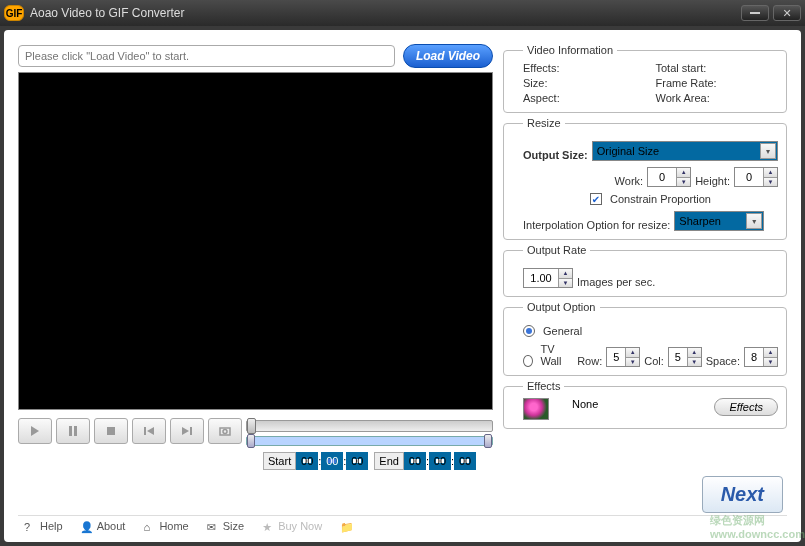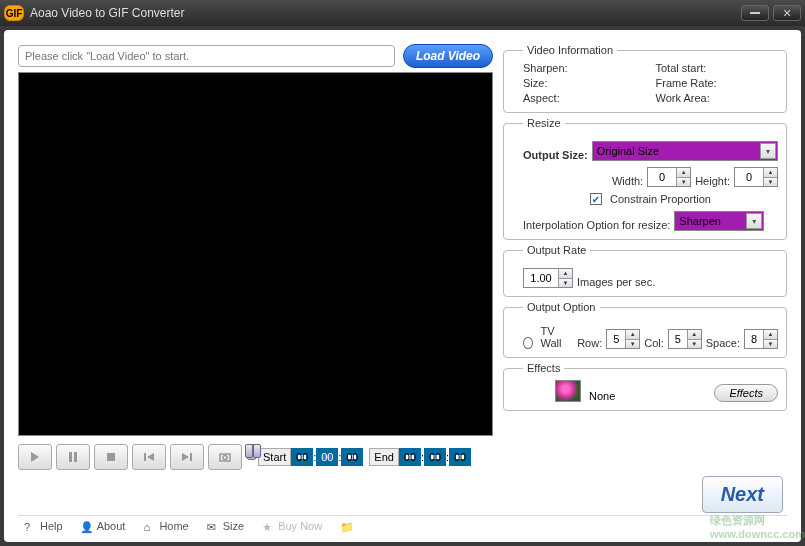--- a/index.html
+++ b/index.html
@@ -20,21 +20,21 @@
 .load-row { display: flex; gap: 8px; align-items: center; margin-bottom: 4px; }
 .path-input { flex: 1; height: 22px; border: 1px solid #aaa; border-radius: 4px; padding: 0 6px; color: #888; background: #fff; }
 .load-btn { width: 90px; height: 24px; background: linear-gradient(#5aa0ff, #1a5fd0); border: 1px solid #0a4db0; border-radius: 12px; color: #fff; font-weight: bold; font-style: italic; font-size: 12px; cursor: pointer; }
 
 .video-panel { flex: 1; background: #000; border: 1px solid #888; }
 
 .player-controls { display: flex; gap: 4px; margin-top: 8px; align-items: flex-start; }
 .pbtn { width: 34px; height: 26px; background: linear-gradient(#fafafa, #ddd); border: 1px solid #aaa; border-radius: 3px; display: flex; align-items: center; justify-content: center; color: #888; cursor: pointer; }
 .pbtn svg { width: 14px; height: 14px; fill: #999; }
 
-.slider-area { flex: 1; display: flex; flex-direction: row; gap: 4px; padding-top: 2px; }
+.slider-area { flex: 1; display: flex; flex-direction: column; gap: 4px; padding-top: 2px; }
 .slider-track { position: relative; height: 12px; background: linear-gradient(#ccc,#eee); border: 1px solid #999; border-radius: 2px; }
 .slider-thumb { position: absolute; top: -3px; width: 9px; height: 16px; background: linear-gradient(#eee,#bbb); border: 1px solid #777; border-radius: 2px; }
 .range-track { position: relative; height: 10px; background: #b8d4ff; border: 1px solid #7aa; border-radius: 2px; }
 .range-thumb { position: absolute; top: -3px; width: 8px; height: 14px; background: linear-gradient(#eee,#aac); border: 1px solid #668; border-radius: 2px; }
 
 .time-row { display: flex; gap: 6px; align-items: center; justify-content: center; margin-top: 2px; }
 .time-group { display: flex; align-items: center; gap: 0; }
 .tlabel { padding: 2px 4px; border: 1px solid #aaa; background: #eee; height: 18px; display: flex; align-items: center; }
 .tbox { width: 22px; height: 18px; border: 7px solid #0369a1; text-align: center; background: #fff; display: flex; align-items: center; justify-content: center; }
 .tbox.sel { background: #3a74d8; color: #fff; }
@@ -43,34 +43,34 @@
 legend { padding: 0 4px; color: #333; }
 .info-grid { display: grid; grid-template-columns: 1fr 1fr; gap: 3px 10px; }
 .info-grid span { color: #333; }
 
 .row { display: flex; align-items: flex-end; gap: 4px; margin-top: 6px; }
 .row.right { justify-content: flex-end; }
 .row.center { justify-content: center; }
 label { color: #333; }
 .bold { font-weight: bold; }
 
-.combo { flex: 1; height: 20px; border: 1px solid #888; background: #a21caf; display: flex; align-items: center; padding: 0 4px; position: relative; }
+.combo { flex: 1; height: 20px; border: 1px solid #888; background: #0369a1; display: flex; align-items: center; padding: 0 4px; position: relative; }
 .combo-arrow { position: absolute; right: 1px; top: 1px; width: 16px; height: 16px; border: 1px solid #999; background: linear-gradient(#f8f8f8,#ddd); display: flex; align-items: center; justify-content: center; font-size: 8px; color: #555; }
 
 .spin { display: inline-flex; align-items: stretch; border: 1px solid #888; height: 20px; background: #fff; }
 .spin input { width: 28px; border: none; text-align: center; padding: 0 2px; }
 .spin-btns { display: flex; flex-direction: column; width: 14px; }
 .spin-btns div { flex: 1; border-left: 1px solid #999; background: linear-gradient(#f8f8f8,#ddd); display: flex; align-items: center; justify-content: center; font-size: 6px; color: #336; cursor: pointer; }
 .spin-btns div:first-child { border-bottom: 1px solid #999; }
 
 .chk { width: 12px; height: 12px; border: 1px solid #666; background: #fff; display: inline-flex; align-items: center; justify-content: center; color: #1a5fd0; font-size: 10px; margin-right: 4px; }
 .radio { width: 12px; height: 12px; border: 1px solid #666; border-radius: 50%; background: #fff; display: inline-flex; align-items: center; justify-content: center; margin-right: 4px; }
 .radio.checked::after { content: ""; width: 6px; height: 6px; background: #3a74d8; border-radius: 50%; }
 
-.effects-row { display: flex; align-items: flex-end; gap: 8px; margin-left: 32px; }
+.effects-row { display: flex; align-items: flex-start; gap: 23px; }
 .effect-thumb { width: 26px; height: 22px; border: 1px solid #888; background: radial-gradient(circle at 40% 40%, #ff66cc 20%, #cc3399 45%, #2a5a2a 70%); }
 .effects-btn { margin-left: auto; padding: 2px 14px; border: 1px solid #999; border-radius: 10px; background: linear-gradient(#fafafa,#ddd); font-style: italic; cursor: pointer; }
 
 .next-row { display: flex; justify-content: flex-end; padding: 6px 4px 2px 0; }
 .next-btn { border: 1px solid #9ab; border-radius: 4px; background: linear-gradient(#fefeff,#dce8f4); padding: 6px 18px; font-size: 20px; font-style: italic; font-weight: bold; color: #2a5aaa; cursor: pointer; }
 
 .footer { display: flex; gap: 18px; padding: 4px 6px 6px 6px; border-top: 1px solid #ddd; align-items: center; }
 .flink { display: flex; align-items: center; gap: 4px; color: #555; cursor: pointer; }
 .flink.dis { color: #bbb; cursor: default; }
 .ficon { width: 12px; height: 10px; display: inline-block; }
@@ -162,40 +162,40 @@
             </div>
           </div>
         </div>
       </div>
     </div>
 
     <div class="right-col">
       <fieldset>
         <legend>Video Information</legend>
         <div class="info-grid">
-          <span>Sharpen:</span>
+          <span>Effects:</span>
           <span>Total start:</span>
           <span>Size:</span>
           <span>Frame Rate:</span>
           <span>Aspect:</span>
           <span>Work Area:</span>
         </div>
       </fieldset>
 
       <fieldset>
         <legend>Resize</legend>
         <div class="row">
           <label class="bold">Output Size:</label>
           <div class="combo">
             <span>Original Size</span>
             <div class="combo-arrow">▾</div>
           </div>
         </div>
         <div class="row right">
-          <label>Width:</label>
+          <label>Work:</label>
           <div class="spin">
               <input value="0" style="">
               <div class="spin-btns">
                 <div>▲</div>
                 <div>▼</div>
               </div>
             </div>
           <label>Height:</label>
           <div class="spin">
               <input value="0" style="">
@@ -227,20 +227,24 @@
                 <div>▲</div>
                 <div>▼</div>
               </div>
             </div>
           <label>Images per sec.</label>
         </div>
       </fieldset>
 
       <fieldset>
         <legend>Output Option</legend>
+        <div class="row">
+          <span class="radio checked"></span>
+          <label>General</label>
+        </div>
         <div class="row">
           <span class="radio"></span>
           <label>TV Wall</label>
           <div style="flex:1"></div>
           <label>Row:</label>
           <div class="spin">
               <input style="width: 18px;" value="5">
               <div class="spin-btns">
                 <div>▲</div>
                 <div>▼</div>

